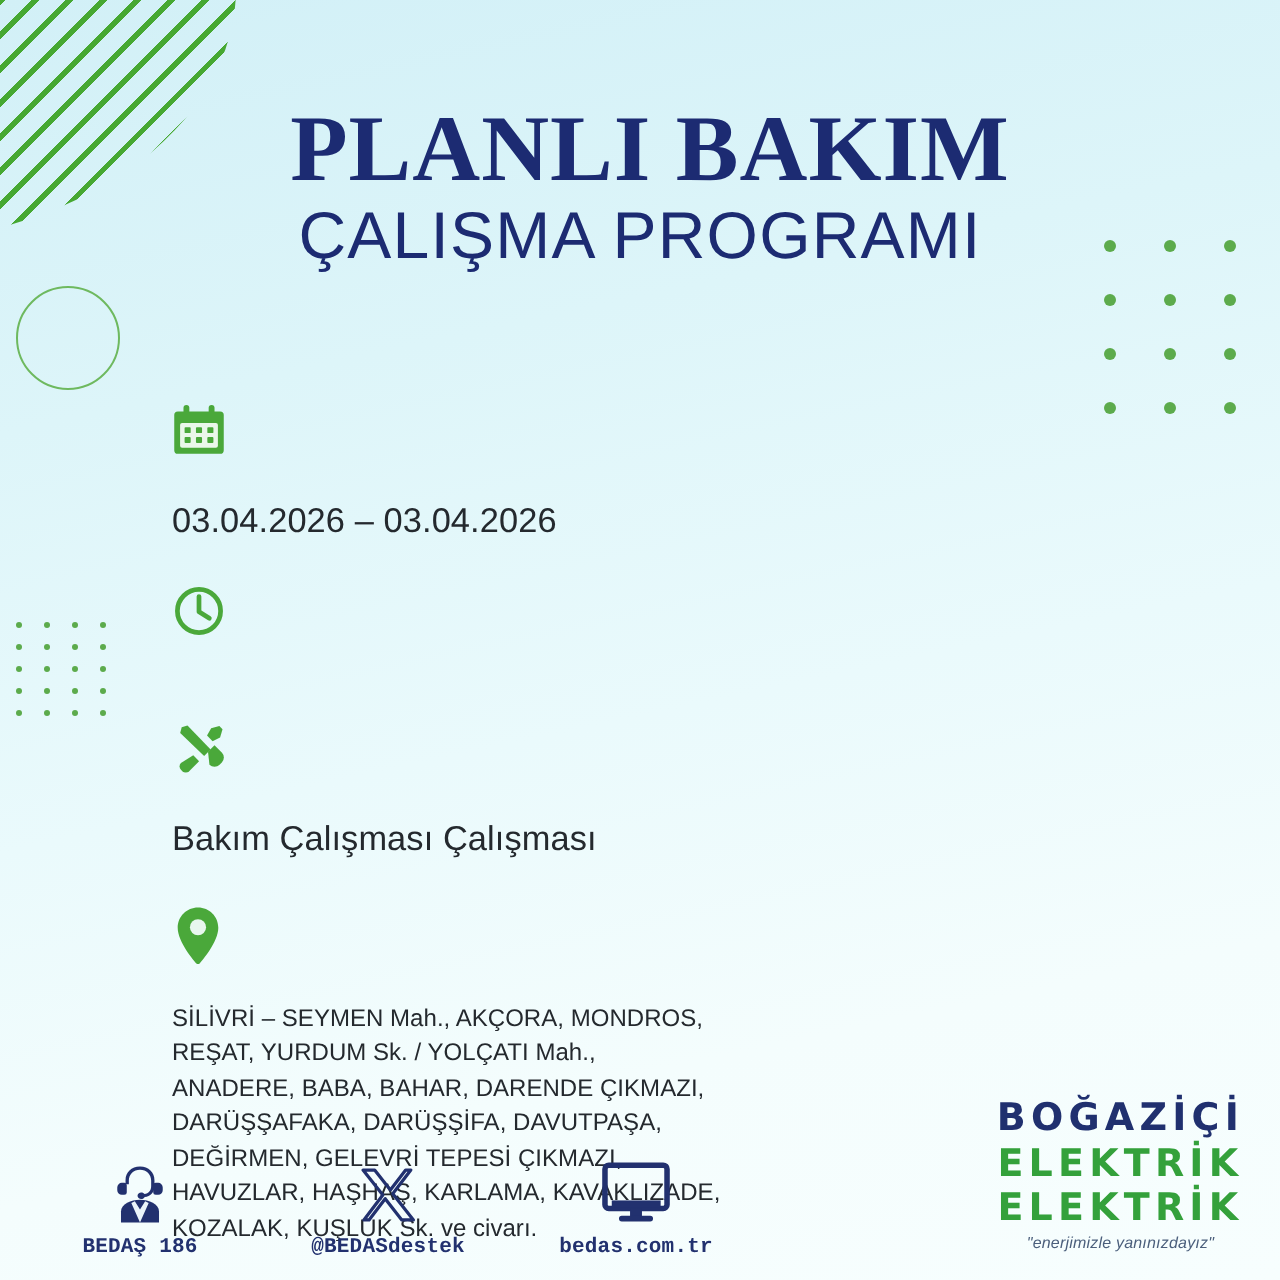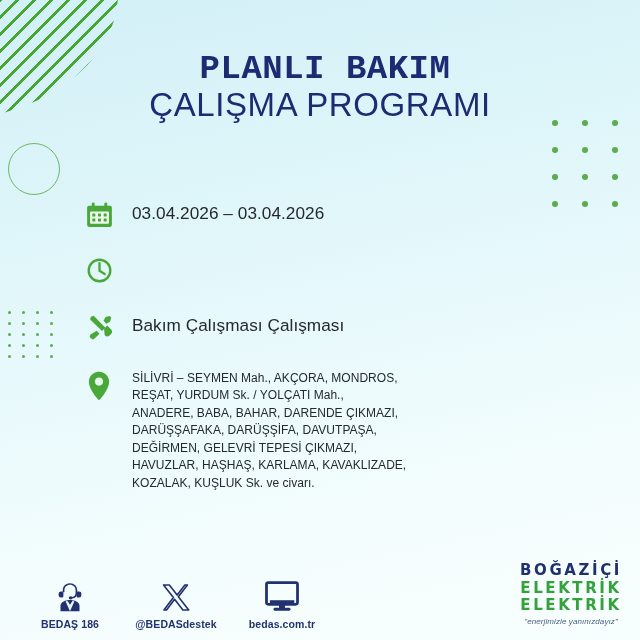--- a/index.html
+++ b/index.html
@@ -61,23 +61,23 @@
     background: #5cab4c;
   }
 
   
   #header-block {
     position: absolute;
     top: 52px; left: 0; right: 0;
     text-align: center;
   }
   #title-main {
-    font-family: Liberation Mono, monospace;
+    font-family: Liberation Serif, serif;
     font-weight: 700;
-    font-size: 34px;
+    font-size: 47px;
     letter-spacing: 0.5px;
     color: #1c2b72;
     line-height: 1.02;
     margin: 0;
     white-space: nowrap;
     padding-left: 10px;
   }
   #title-sub {
     font-family: "Liberation Sans", sans-serif;
     font-weight: 400;
@@ -93,20 +93,21 @@
   #info-list {
     position: absolute;
     top: 200px;
     left: 86px;
     right: 40px;
   }
   .info-row {
     display: flex;
     align-items: flex-start;
     margin-bottom: 21px;
+    flex-direction: column;
   }
   .info-icon {
     flex: 0 0 46px;
     width: 46px;
     height: 34px;
     display: flex;
     align-items: flex-start;
     justify-content: flex-start;
     padding-top: 1px;
   }
@@ -134,21 +135,22 @@
     left: 0; right: 0;
     bottom: 0;
     height: 88px;
   }
   #footer-contacts {
     position: absolute;
     left: 28px;
     bottom: 10px;
     display: flex;
     align-items: center;
-    gap: 22px;
+    gap: 40px;
+    font-family: Liberation Mono, monospace;
   }
   .contact-item {
     display: flex;
     flex-direction: column;
     align-items: center;
     width: 84px;
   }
   .contact-icon {
     height: 34px;
     display: flex;
@@ -166,21 +168,21 @@
 
   #footer-logo {
     position: absolute;
     right: 18px;
     bottom: 14px;
     text-align: center;
   }
   .logo-line {
     font-family: "DejaVu Sans", sans-serif;
     font-weight: 700;
-    font-size: 15px;
+    font-size: 19px;
     letter-spacing: 2.6px;
     line-height: 1.17;
     white-space: nowrap;
   }
   #logo-line1 { color: #20306f; }
   #logo-line2, #logo-line3 { color: #34a13b; }
   #logo-tagline {
     margin-top: 2px;
     font-size: 8px;
     font-style: italic;

